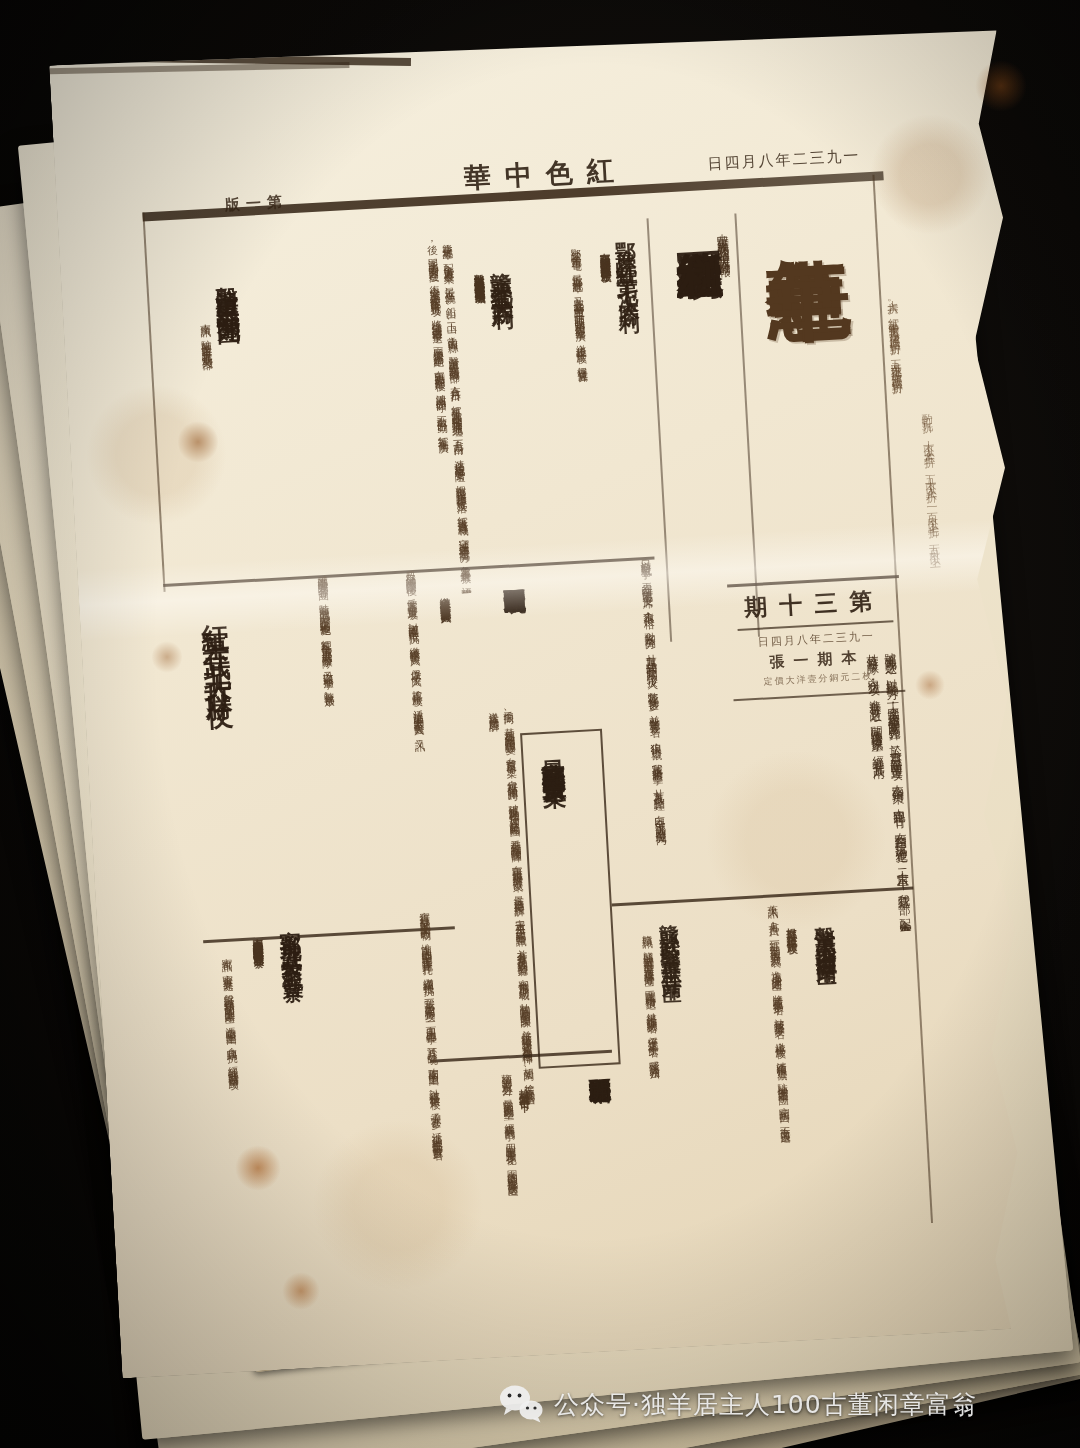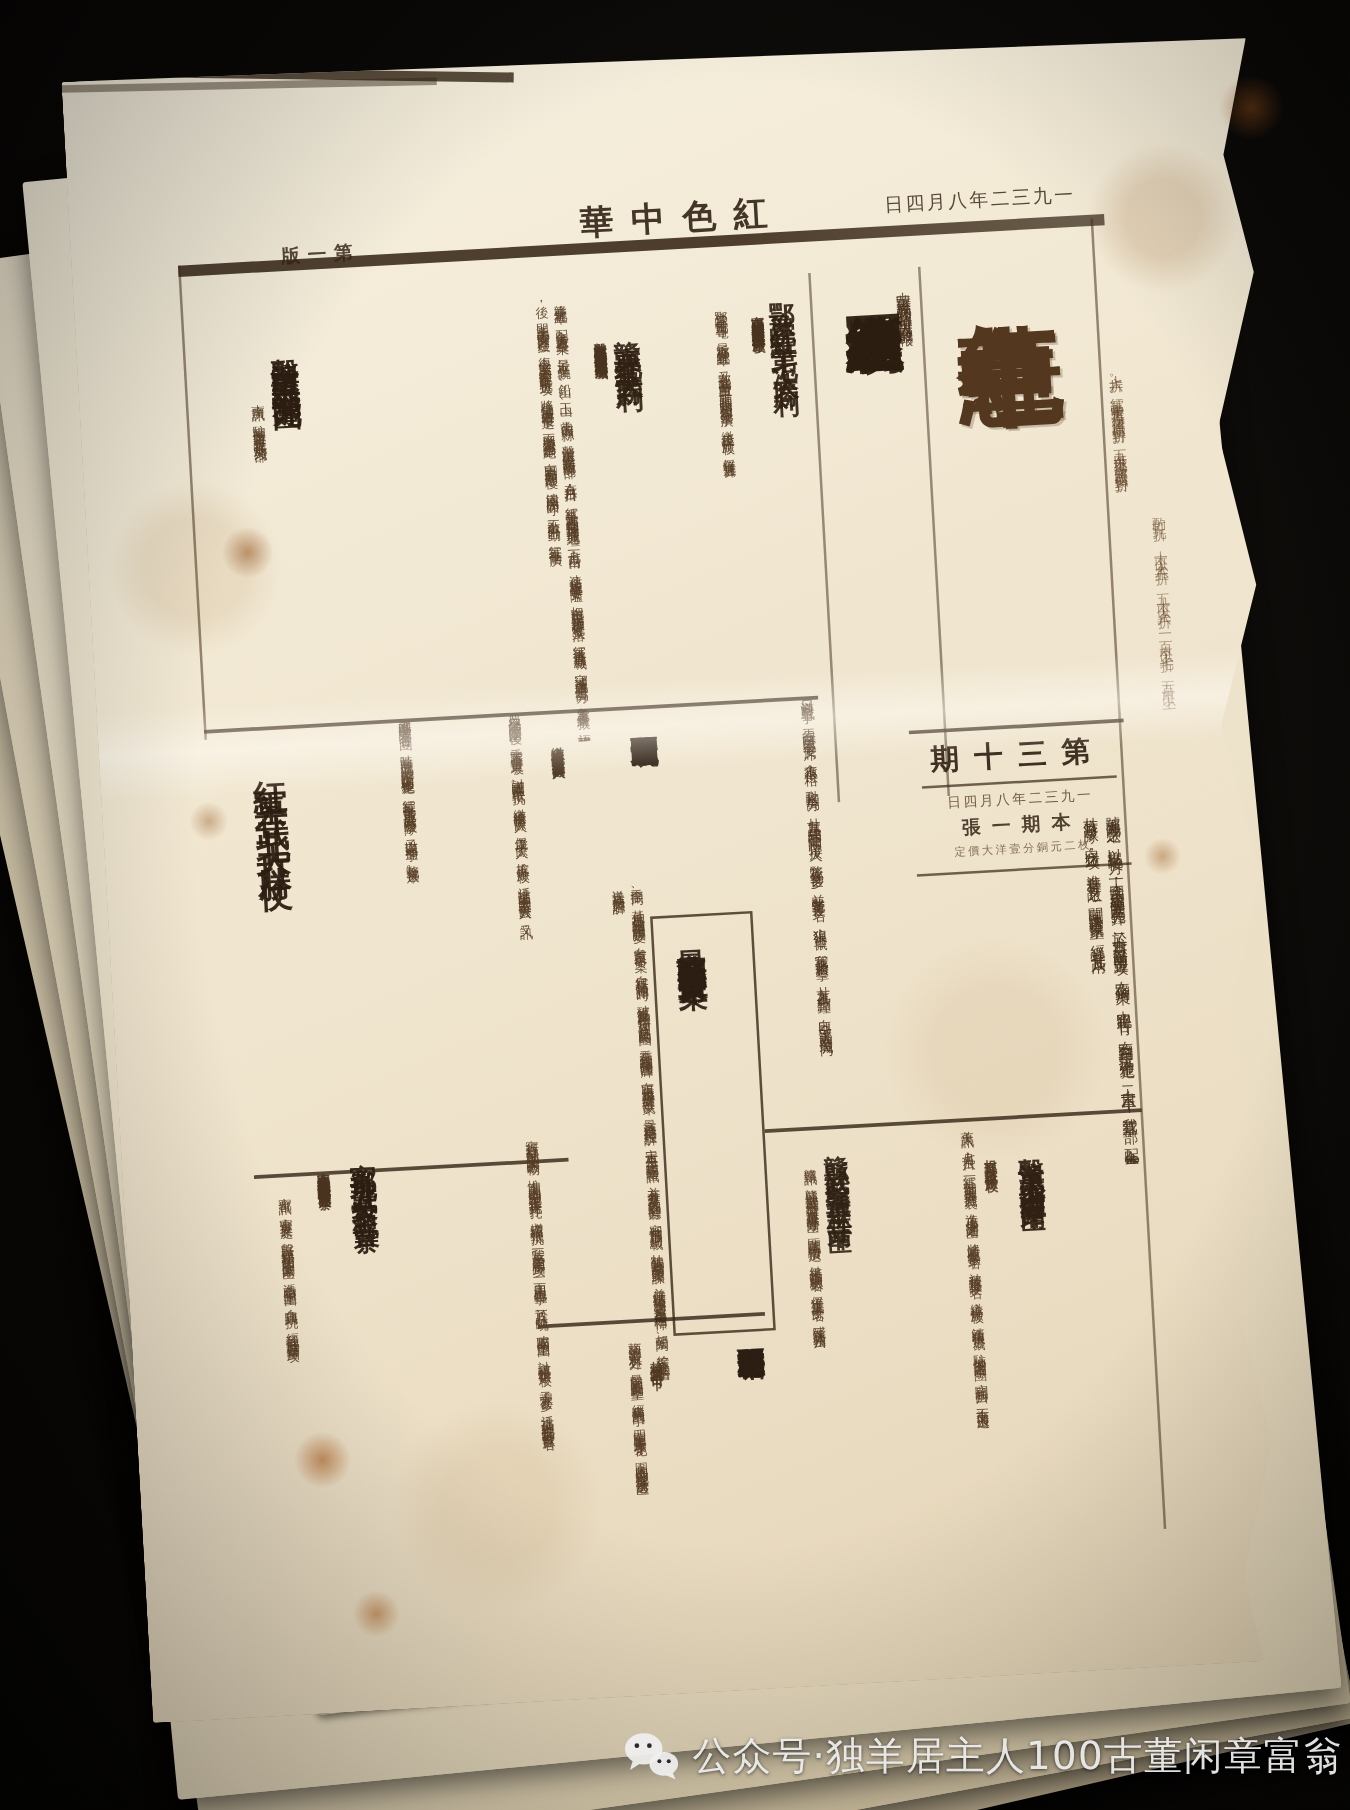--- a/index.html
+++ b/index.html
@@ -104,21 +104,21 @@
   #nd-s{left:136px;top:874px;width:30px;height:140px;}
   #nd-bl{left:101px;top:893px;width:34px;height:332px;}
   #nd-br{left:213px;top:858px;width:122px;height:372px;}
 
   #bot-rule1{left:128px;top:1158px;width:362px;height:8px;transform:rotate(4deg);background:rgba(50,35,20,.8);}
   #bot-rule2{left:505px;top:1150px;width:300px;height:6px;transform:rotate(2deg);background:rgba(50,35,20,.45);}
 
   .subcol{font-size:10.5px;line-height:1.28;letter-spacing:1px;color:rgba(74,52,32,.88);font-weight:bold;}
 
   #watermark{position:absolute;left:498px;top:1384px;display:flex;align-items:center;gap:10px;
-      color:rgba(242,242,242,.92);font-size:31px;letter-spacing:1px;text-shadow:0 1px 3px rgba(0,0,0,.6);}
+      color:rgba(242,242,242,.92);font-size:25px;letter-spacing:1px;text-shadow:0 1px 3px rgba(0,0,0,.6);}
 </style>
 </head>
 <body>
 
 <div class="scene">
 
   <div class="sheet" id="u4"></div>
   <div class="sheet" id="u3"></div>
   <div class="sheet" id="u2"></div>
   <div class="sheet" id="u1"></div>

